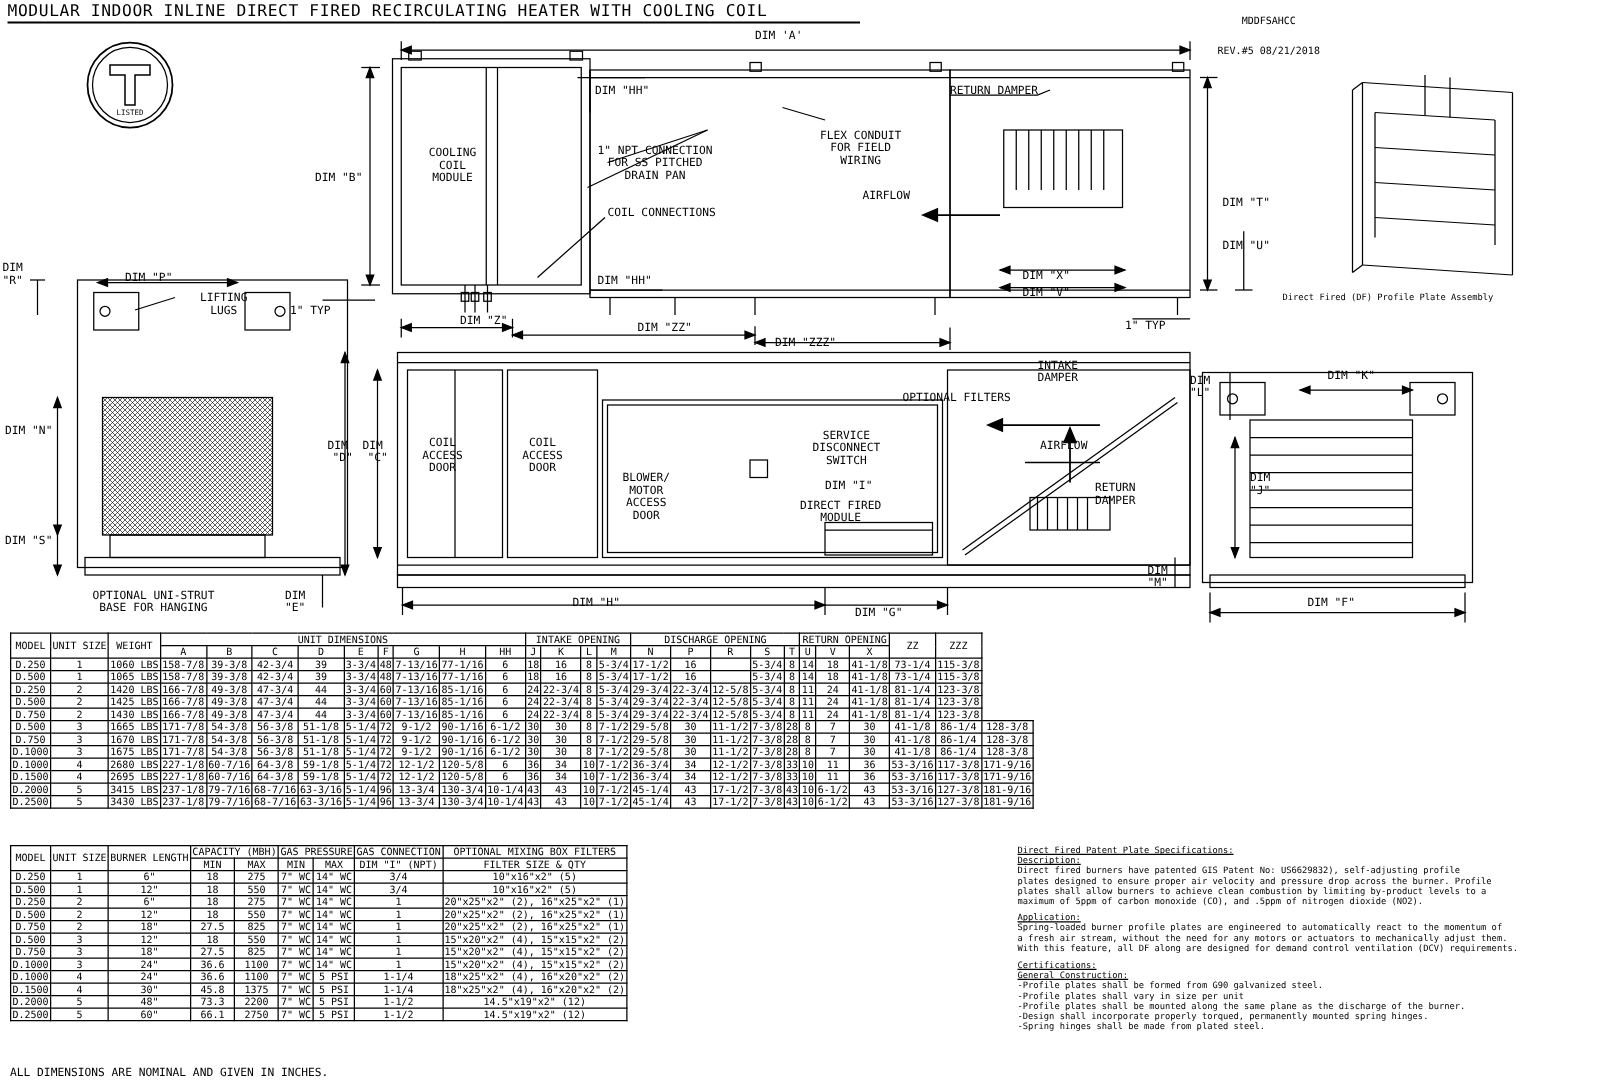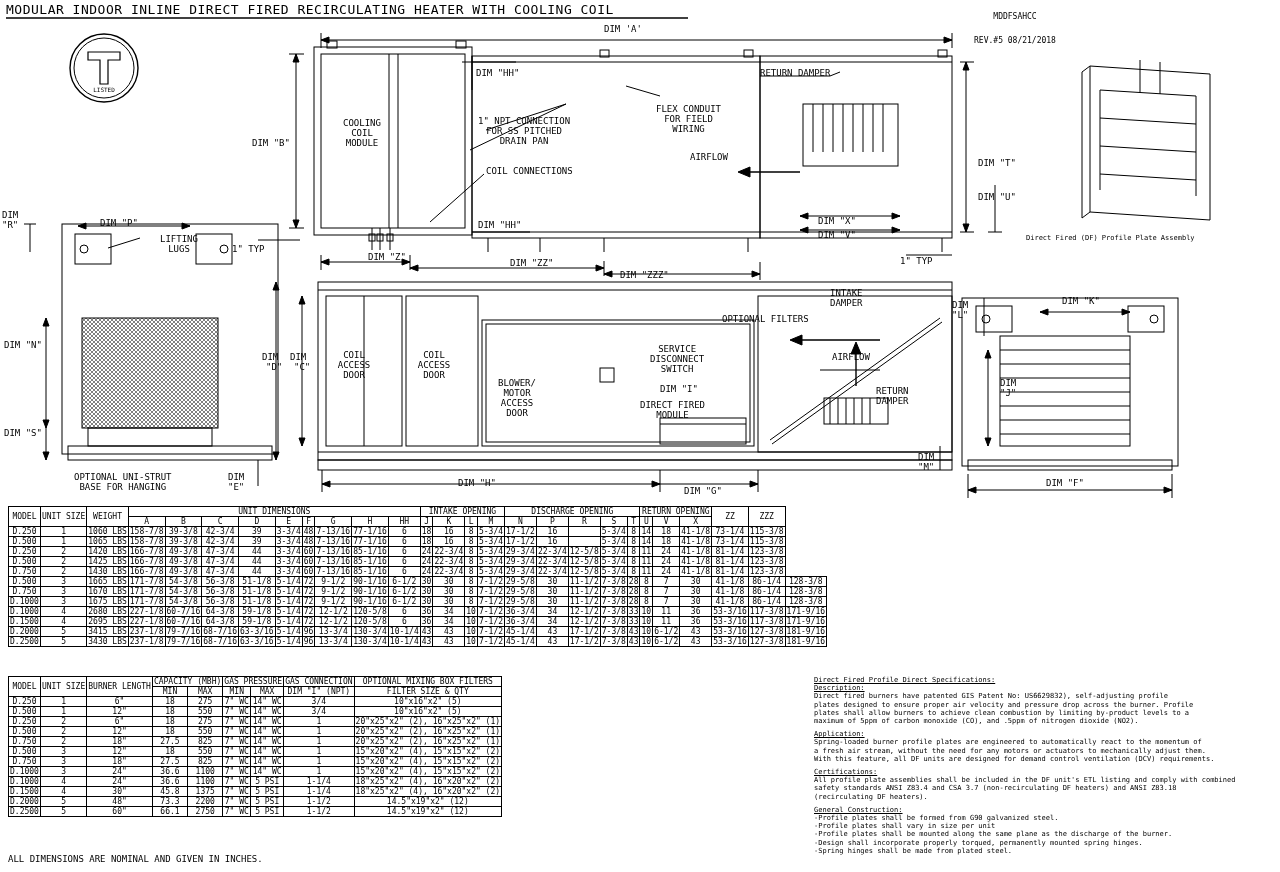--- a/index.html
+++ b/index.html
@@ -888,35 +888,32 @@
         <td>2750</td>
         <td>7" WC</td>
         <td>5 PSI</td>
         <td>1-1/2</td>
         <td>14.5"x19"x2" (12)</td>
       </tr>
     </tbody>
 </table>
 
 <div class="abs" style="left:814px;top:676px;width:460px;">
-  <div class="lbl7 ul">Direct Fired Profile Direct Specifications:</div>
+  <div class="lbl7 ul">Direct Fired Patent Plate Specifications:</div>
   <div id="spec-sections">
       <div class="lbl7 ul">Description:</div>
       <div class="lbl7" style="margin-bottom: 5px;">Direct fired burners have patented GIS Patent No: US6629832), self-adjusting profile
 plates designed to ensure proper air velocity and pressure drop across the burner. Profile
 plates shall allow burners to achieve clean combustion by limiting by-product levels to a
 maximum of 5ppm of carbon monoxide (CO), and .5ppm of nitrogen dioxide (NO2).</div>
       <div class="lbl7 ul">Application:</div>
       <div class="lbl7" style="margin-bottom: 5px;">Spring-loaded burner profile plates are engineered to automatically react to the momentum of
 a fresh air stream, without the need for any motors or actuators to mechanically adjust them.
-With this feature, all DF units are designed for demand control ventilation (DCV) requirements.</div>
+With this feature, all DF along are designed for demand control ventilation (DCV) requirements.</div>
       <div class="lbl7 ul">Certifications:</div>
-      <div class="lbl7" style="margin-bottom: 5px;">All profile plate assemblies shall be included in the DF unit's ETL listing and comply with combined
-safety standards ANSI Z83.4 and CSA 3.7 (non-recirculating DF heaters) and ANSI Z83.18
-(recirculating DF heaters).</div>
       <div class="lbl7 ul">General Construction:</div>
       <div class="lbl7" style="margin-bottom: 22px;">-Profile plates shall be formed from G90 galvanized steel.
 -Profile plates shall vary in size per unit
 -Profile plates shall be mounted along the same plane as the discharge of the burner.
 -Design shall incorporate properly torqued, permanently mounted spring hinges.
 -Spring hinges shall be made from plated steel.</div>
     </div>
 </div>
 
 <div class="abs lbl" style="left:8px;top:854px;">ALL DIMENSIONS ARE NOMINAL AND GIVEN IN INCHES.</div>

